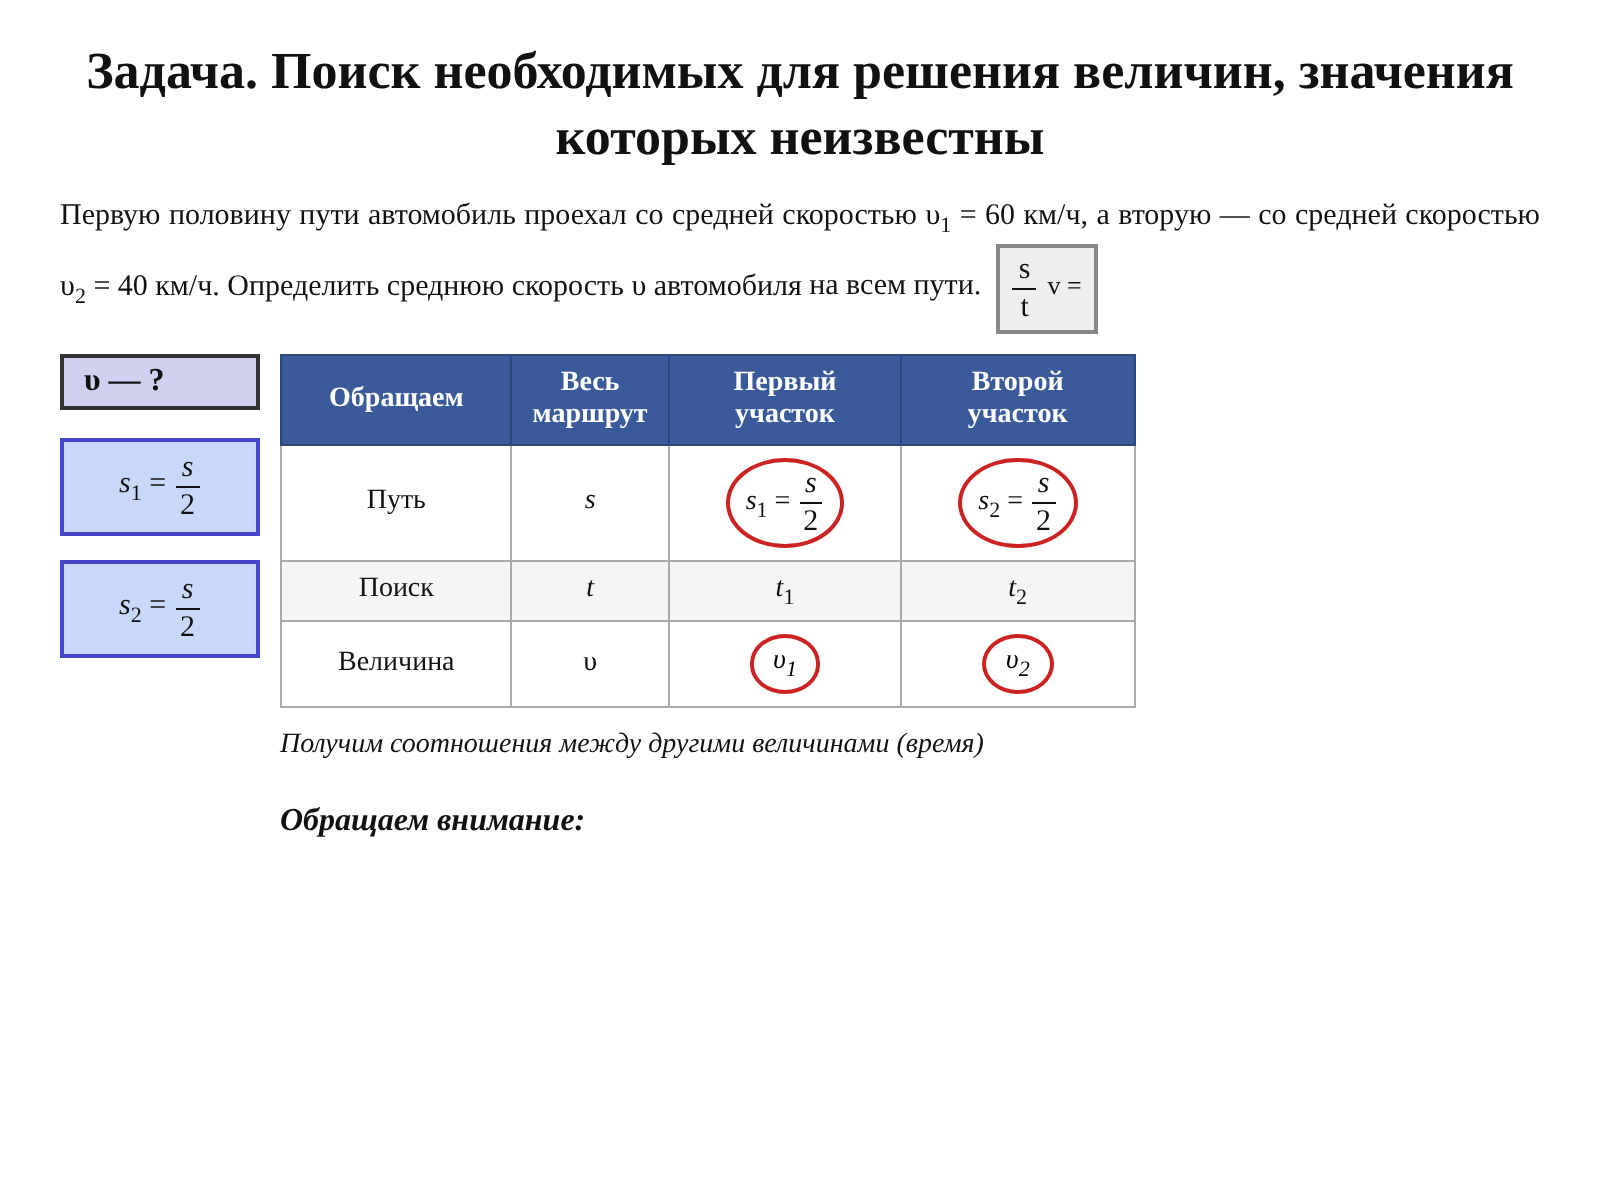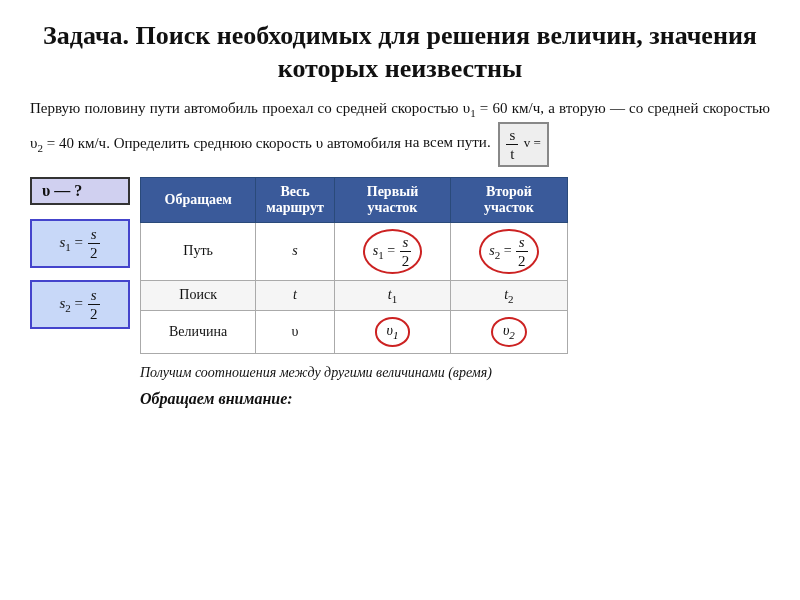--- a/index.html
+++ b/index.html
@@ -154,21 +154,21 @@
       margin-top: 8px;
       font-size: 14px;
       line-height: 1.5;
     }
 
     .italic-text {
       font-style: italic;
     }
 
     .attention-box {
-      margin-top: 4px;
+      margin-top: 16px;
     }
 
     .attention-title {
       font-size: 16px;
       font-weight: bold;
       font-style: italic;
     }
 
     .attention-body {
       margin-left: 30px;

